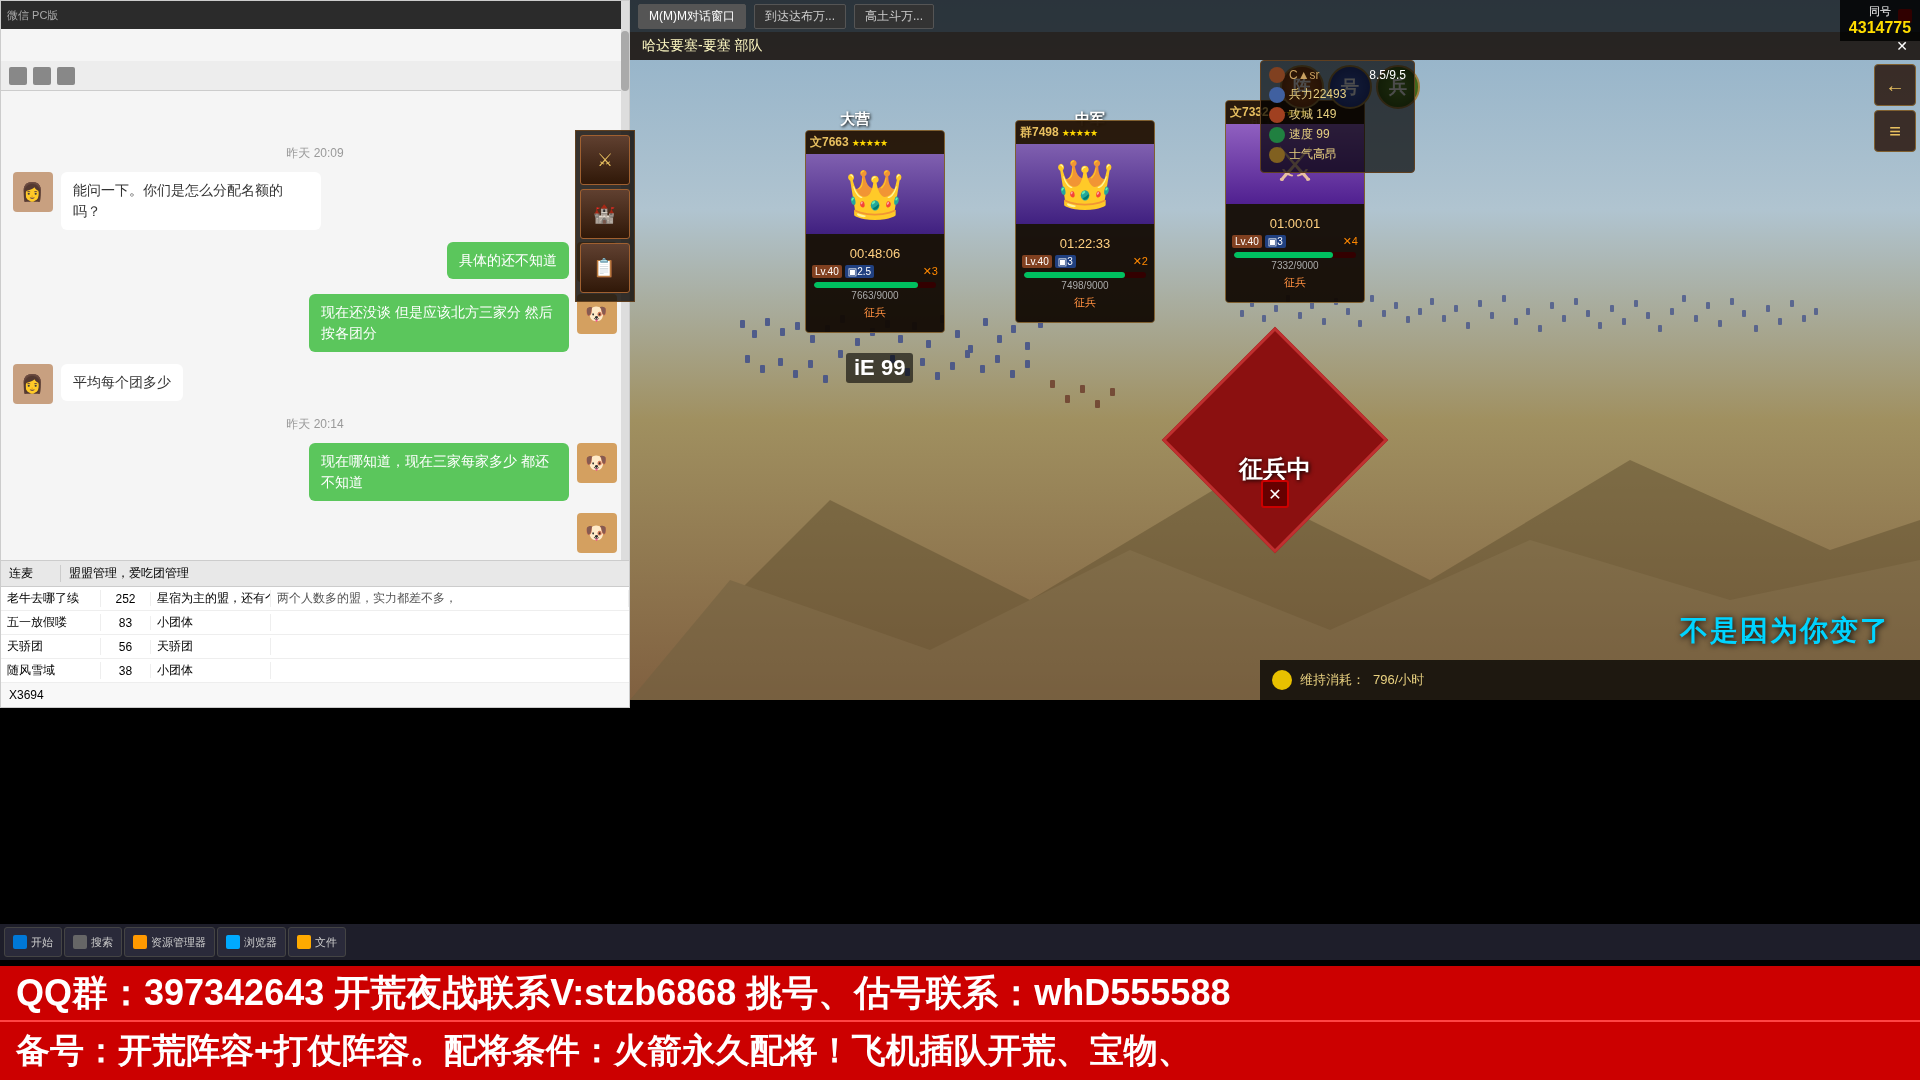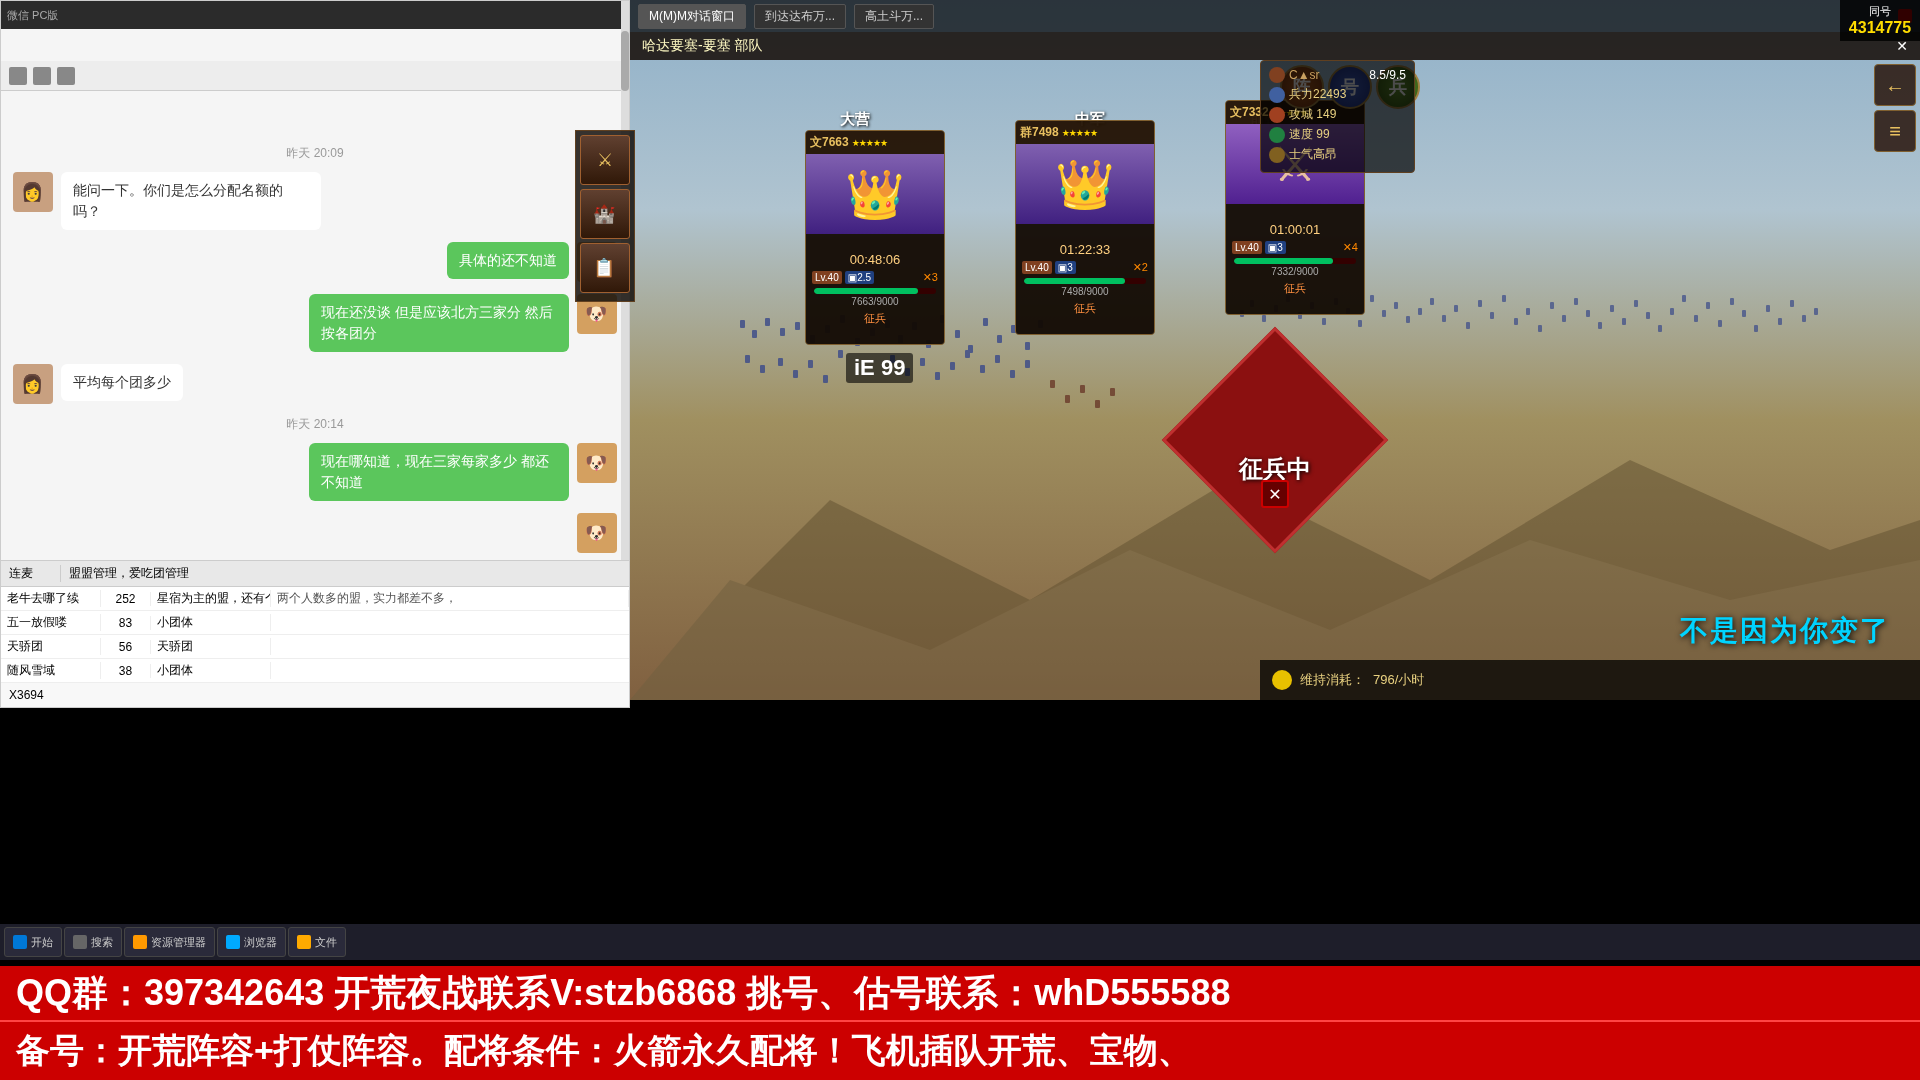--- a/index.html
+++ b/index.html
@@ -303,21 +303,21 @@
       height: 80px;
       background: linear-gradient(180deg, #6040a0, #301080);
       display: flex; align-items: center; justify-content: center;
       font-size: 32px;
       position: relative;
     }
     .uc-portrait.male {
       background: linear-gradient(180deg, #8060b0, #402080);
     }
     .unit-card .uc-bottom {
-      padding: 16px 4px;
+      padding: 10px 4px;
       background: rgba(20,10,0,0.8);
     }
     .uc-timer {
       color: #ffd080;
       font-size: 13px;
       text-align: center;
       padding: 2px;
     }
     .uc-level-row {
       display: flex;

